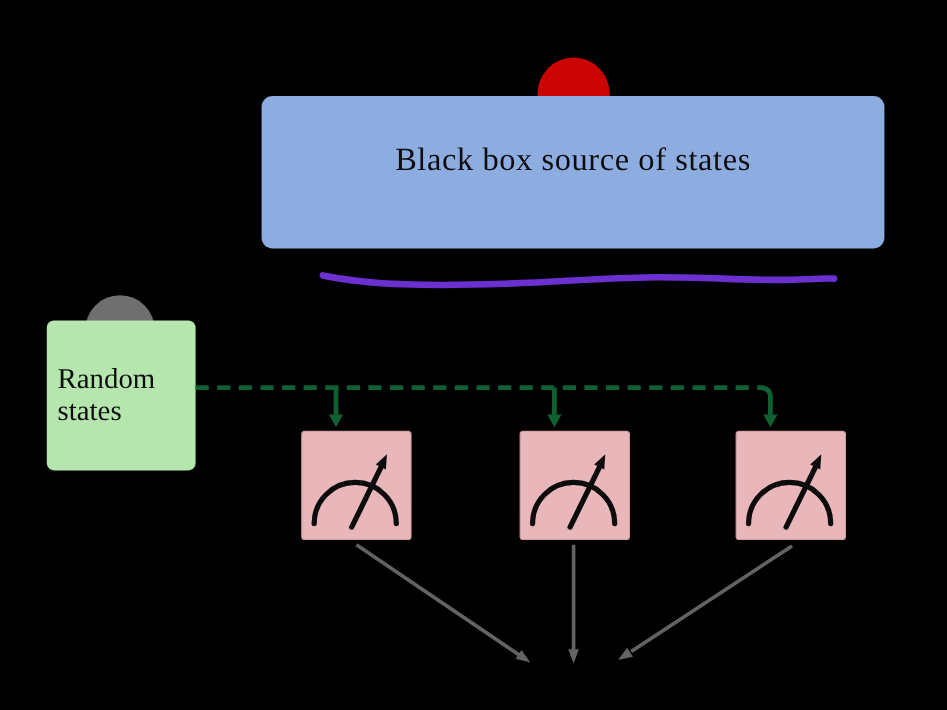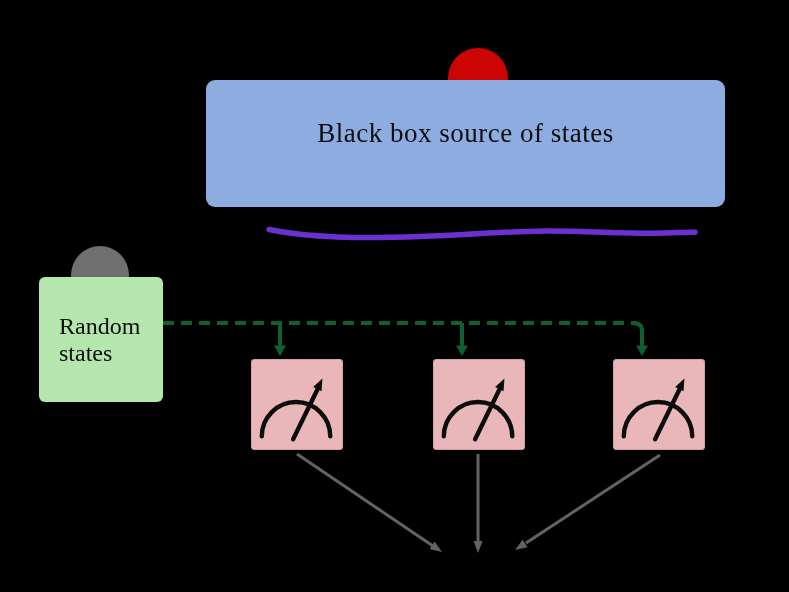--- a/index.html
+++ b/index.html
@@ -20,36 +20,36 @@
     width: 789px; height: 592px;
     pointer-events: none;
   }
   .dome {
     position: absolute;
     border-radius: 30px 30px 0 0;
   }
   #source-dome { left: 448px; top: 48px; width: 60px; height: 32px; }
   #setting-dome { left: 71px; top: 246px; width: 58px; height: 31px; }
   #source-box {
-    left: 206px; top: 80px; width: 519px; height: 127px;
+    left: 218px; top: 80px; width: 519px; height: 127px;
     border-radius: 9px;
     display: flex; align-items: center; justify-content: center;
     padding-bottom: 20px; box-sizing: border-box;
   }
   #source-box .label {
     font-size: 27px;
     color: #0d0d0d;
     letter-spacing: 0.5px;
   }
   #random-box {
-    left: 39px; top: 277px; width: 124px; height: 125px;
+    left: 39px; top: 267px; width: 124px; height: 125px;
     border-radius: 6px;
     display: flex; flex-direction: column; justify-content: center;
     align-items: flex-start;
-    padding-left: 20px; box-sizing: border-box;
+    padding-left: 9px; box-sizing: border-box;
   }
   #random-box .label-line {
     font-size: 24px;
     line-height: 27px;
     color: #0d0d0d;
   }
   .detector {
     position: absolute;
     top: 359px;
     width: 92px; height: 91px;

